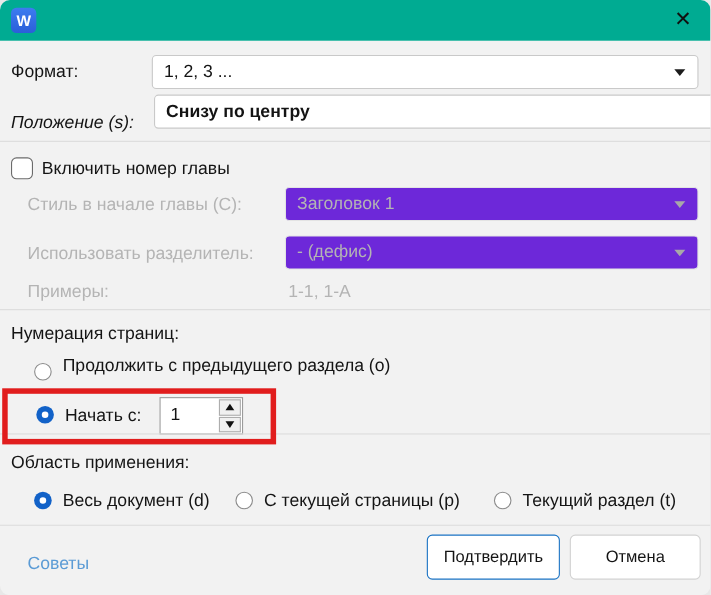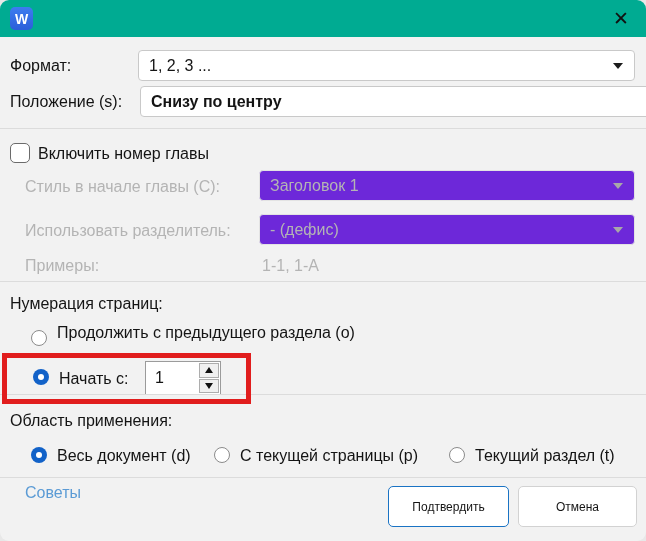--- a/index.html
+++ b/index.html
@@ -50,41 +50,41 @@
   .tri-up{width:0;height:0;border-left:4.5px solid transparent;border-right:4.5px solid transparent;
     border-bottom:6px solid #111;}
   .tri-down{width:0;height:0;border-left:4.5px solid transparent;border-right:4.5px solid transparent;
     border-top:6px solid #111;}
   
   .annotation{position:absolute;left:2px;top:353px;width:249px;height:51px;
     border:5px solid #e11d1d;box-sizing:border-box;z-index:5;}
   
   .link{position:absolute;color:#5b9bd5;}
   .btn{position:absolute;height:41px;background:#fff;border-radius:5px;font-family:inherit;
-    font-size:12px;color:#141414;display:flex;align-items:center;justify-content:center;box-sizing:border-box;}
+    font-size:15px;color:#141414;display:flex;align-items:center;justify-content:center;box-sizing:border-box;}
   .btn.primary{border:1.5px solid #1a73c4;}
   .btn.normal{border:1px solid #d2d2d2;}
 </style>
 </head>
 <body>
 
 <div class="dialog">
 
   <div class="titlebar">
     <div class="appicon">W</div>
     <div class="closebtn">✕</div>
   </div>
 
   <div class="lbl" style="left:10px;top:57px;">Формат:</div>
   <div class="select" style="left:138px;top:50px;width:497px;">
     <span>1, 2, 3 ...</span>
     <span class="arrow"></span>
   </div>
 
-  <div class="lbl" style="left:10px;top:93px;">Положение (s):</div>
+  <div class="lbl" style="left:10px;top:103px;font-style:italic;">Положение (s):</div>
   <div class="select" style="left:140px;top:86px;width:574px;font-weight:bold;">
     <span>Снизу по центру</span>
     <span class="arrow"></span>
   </div>
 
   <div class="divider" style="top:128px;"></div>
 
   <span class="checkbox" style="left:10px;top:143px;"></span>
   <div class="lbl disabled" style="left:25px;top:178px;">Стиль в начале главы (C):</div>
 
@@ -134,17 +134,17 @@
   <div class="lbl" style="left:57px;top:447px;">Весь документ (d)</div>
 
   <span class="radio" style="left:214px;top:447px;"></span>
   <div class="lbl" style="left:240px;top:447px;">С текущей страницы (p)</div>
 
   <span class="radio" style="left:449px;top:447px;"></span>
   <div class="lbl" style="left:475px;top:447px;">Текущий раздел (t)</div>
 
   <div class="divider" style="top:477px;"></div>
 
-  <div class="link" style="left:25px;top:484px;text-align:right;">Советы</div>
+  <div class="link" style="left:25px;top:504px;text-align:right;">Советы</div>
   <div class="btn primary" style="left:388px;top:486px;width:121px;">Подтвердить</div>
   <div class="btn normal" style="left:518px;top:486px;width:119px;">Отмена</div>
 
 </div>
 
 </body></html>

